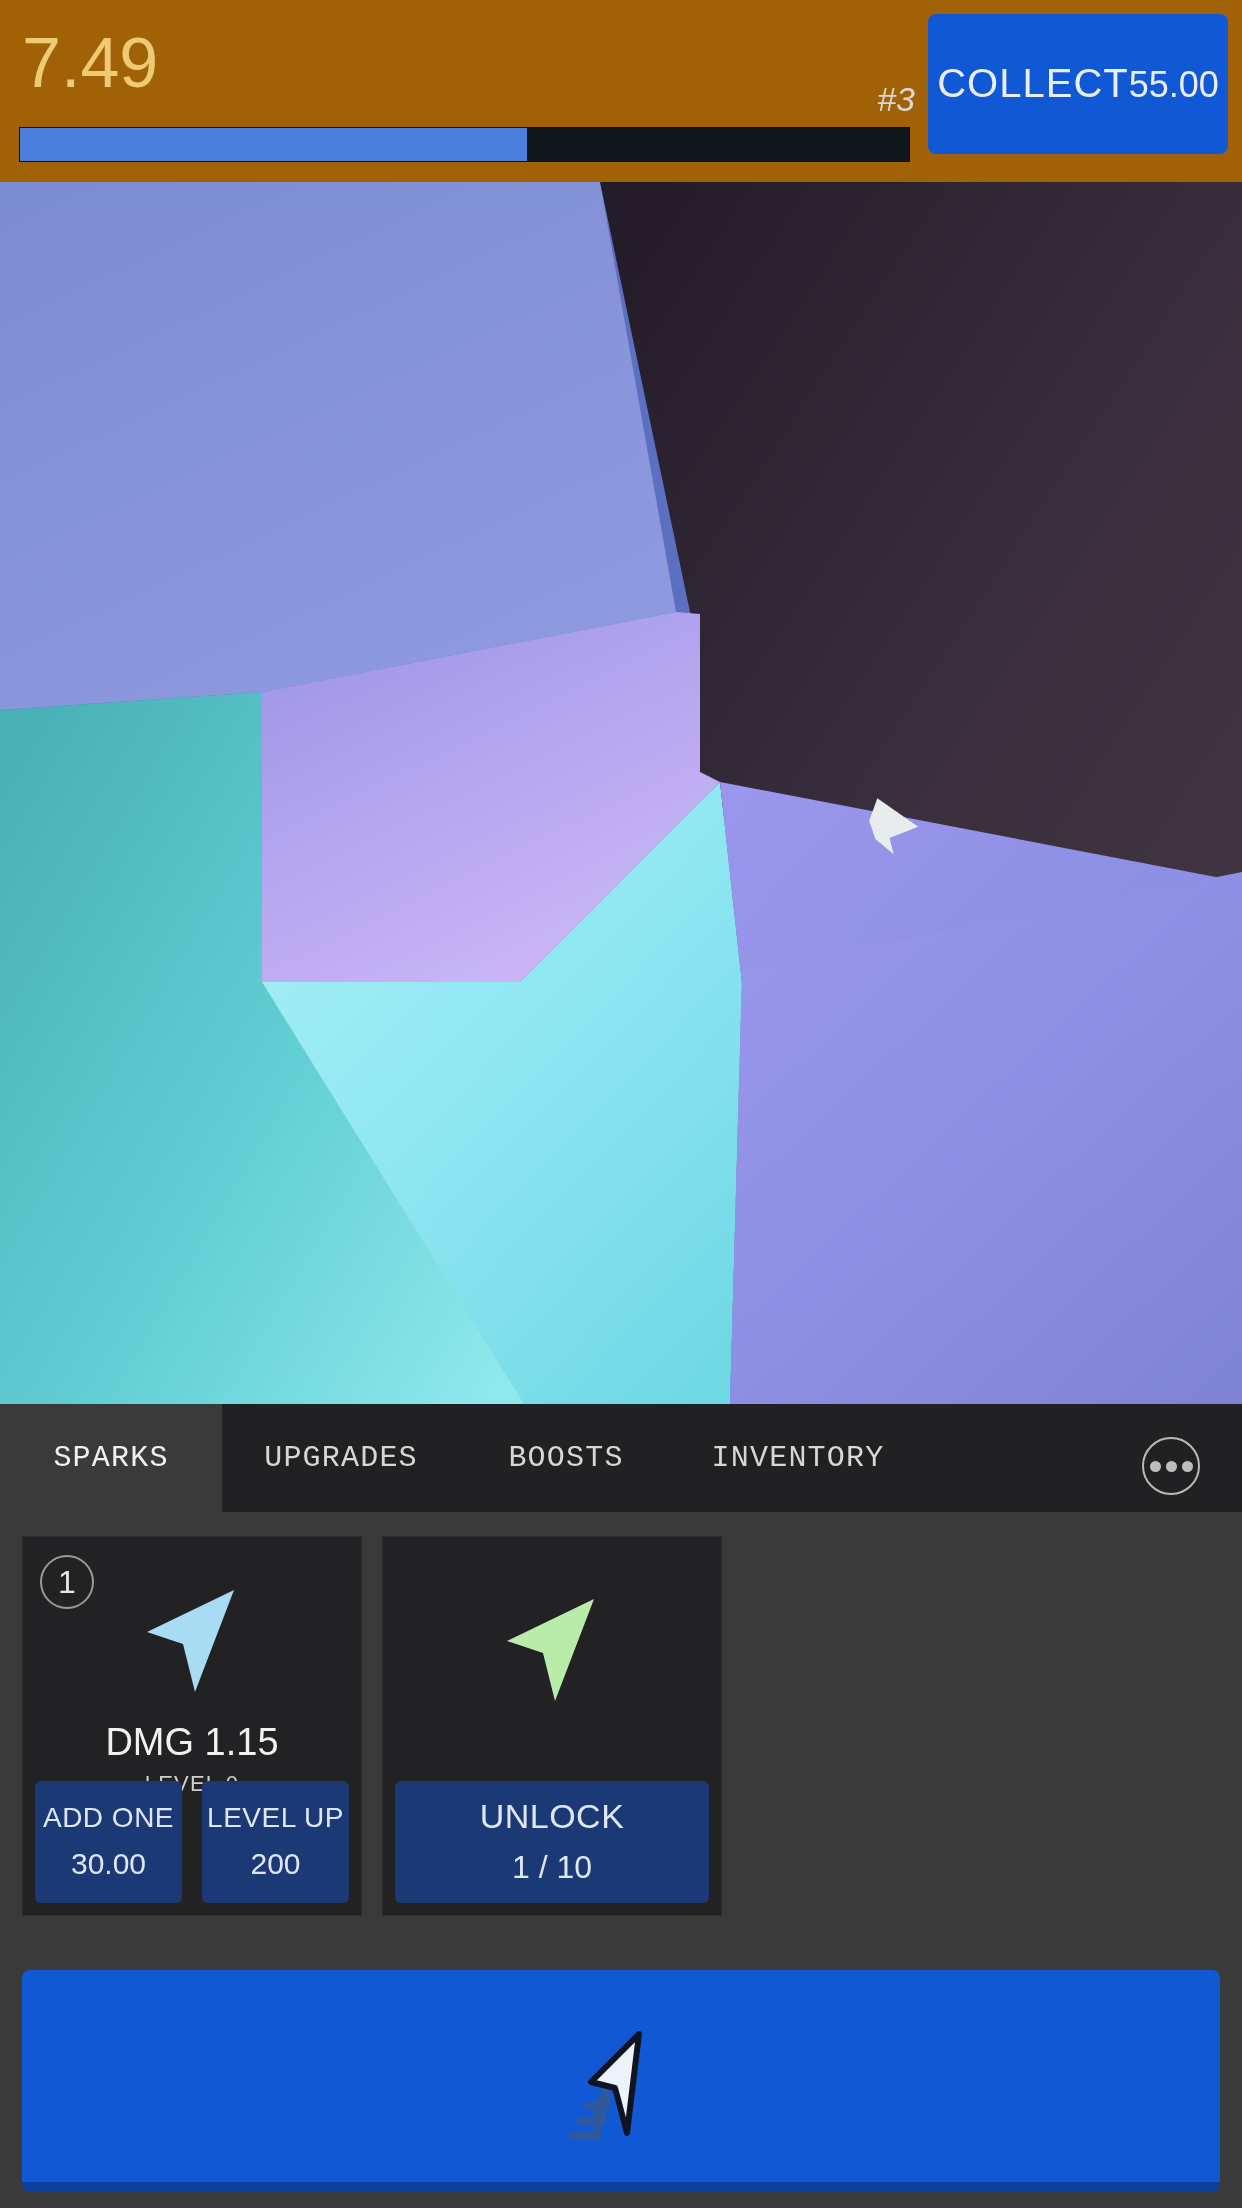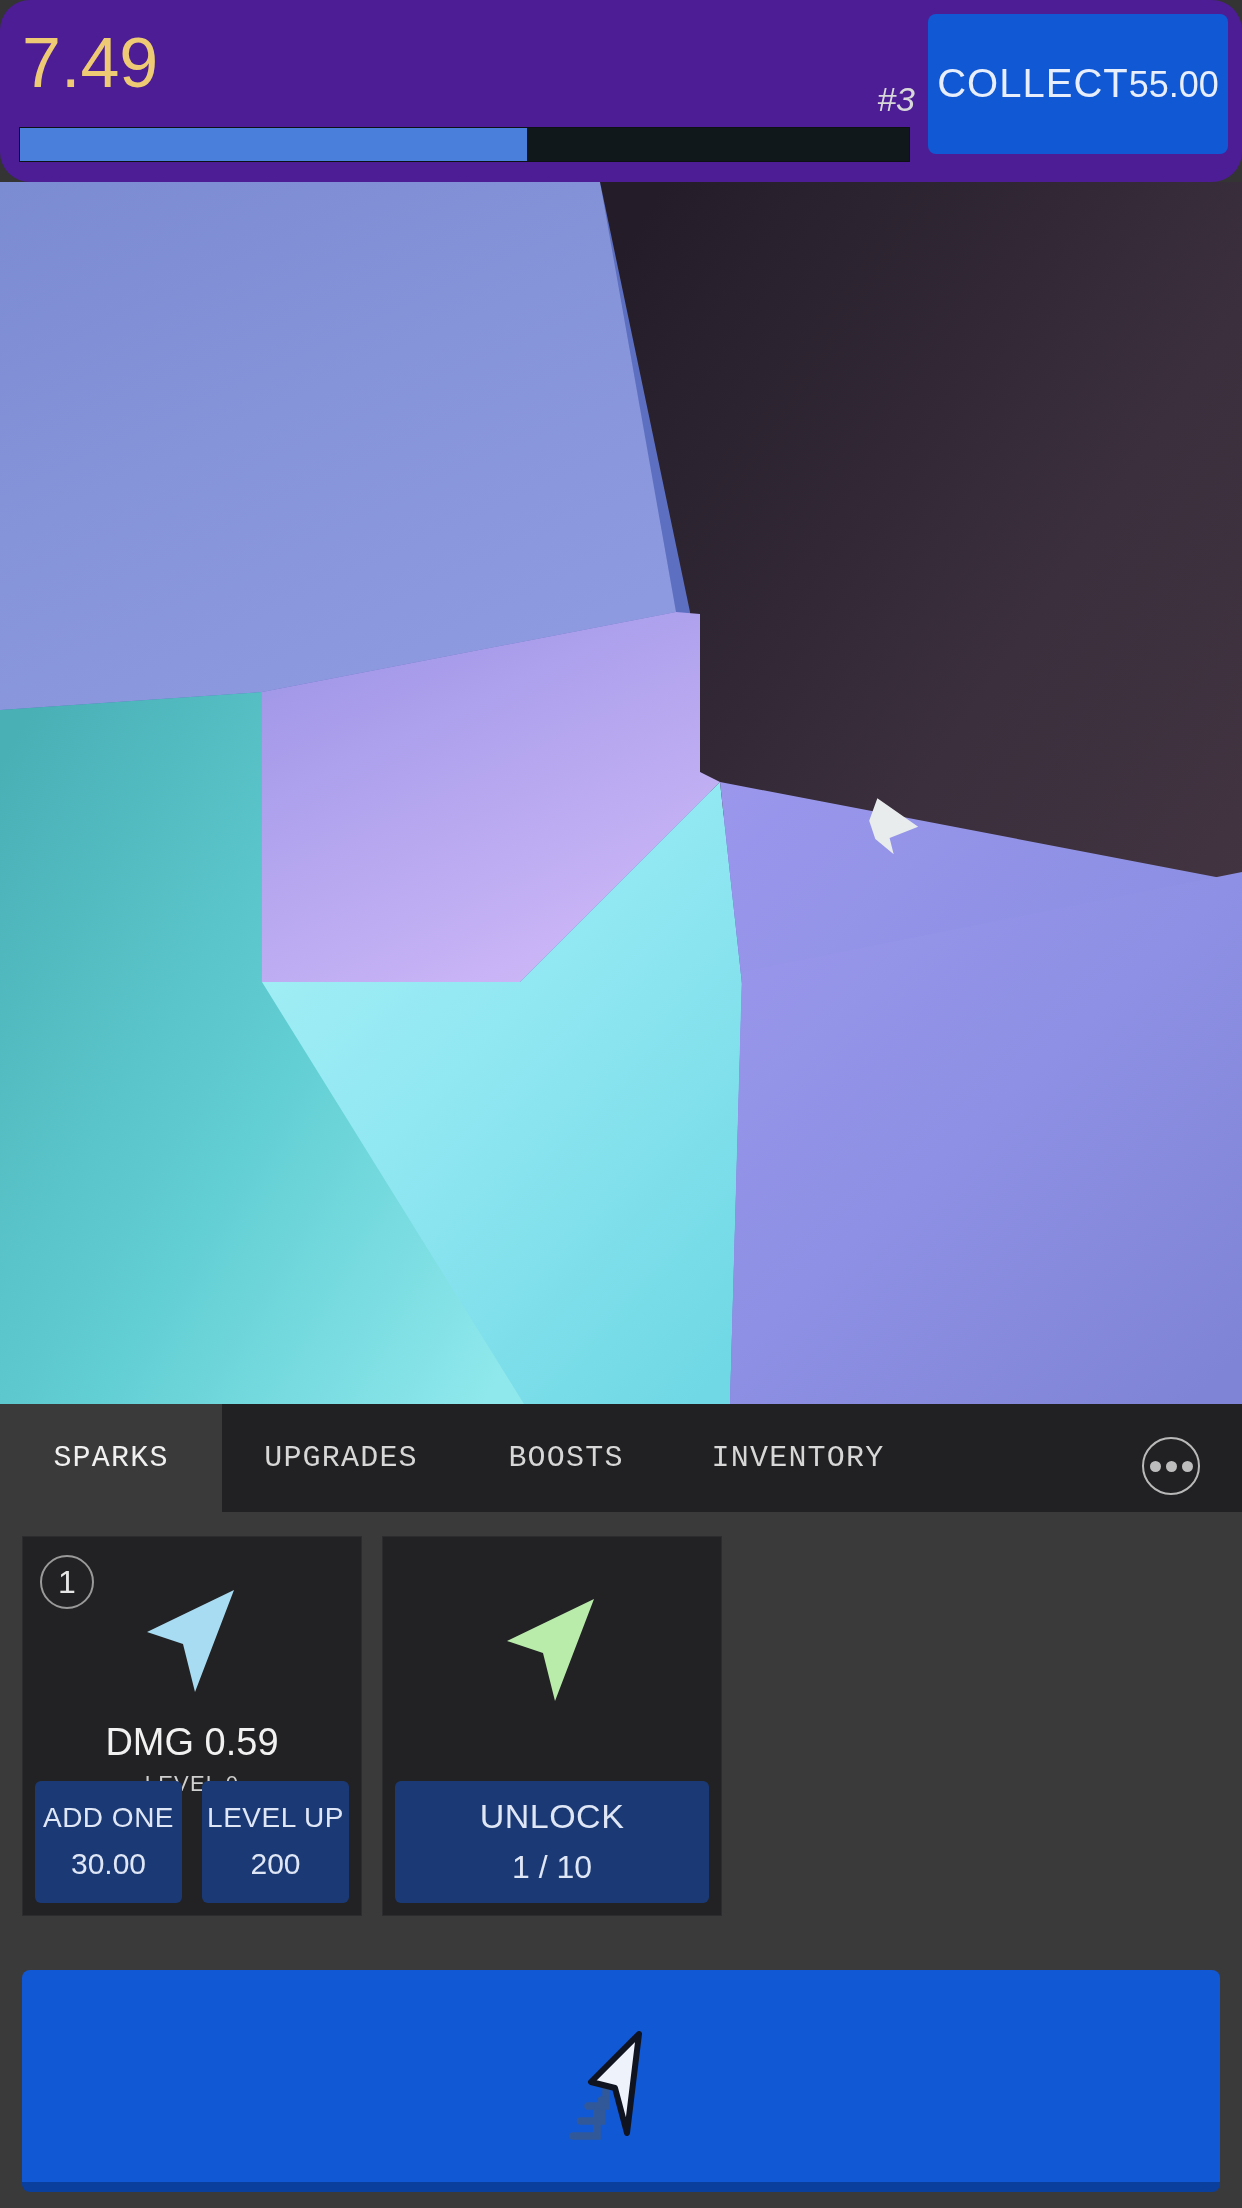--- a/index.html
+++ b/index.html
@@ -17,22 +17,21 @@
     height: 2208px;
     background: #343434;
   }
 
   
   .topbar {
     position: absolute;
     left: 0; top: 0;
     width: 1242px;
     height: 182px;
-    background: #4c1d95;
-    border-radius: 30px;
+    background: #a16207;
   }
 
   .score {
     position: absolute;
     left: 22px; top: 28px;
     font-size: 70px;
     font-weight: 400;
     color: #edca73;
     letter-spacing: 0px;
     line-height: 1;
@@ -359,21 +358,21 @@
   <div class="panel">
     <div class="cards-row">
 
       <div class="card">
         <div class="card-badge">1</div>
         <div class="card-art">
           <svg width="150" height="150" viewBox="0 0 100 100">
             <polygon points="78,18 20,46 44,54 52,86" fill="#a8dcf2"></polygon>
           </svg>
         </div>
-        <div class="card-title">DMG 0.59</div>
+        <div class="card-title">DMG 1.15</div>
         <div class="card-sub">LEVEL 0</div>
         <div class="card-actions">
           <div class="act-btn">
             <span class="a-label">ADD ONE</span>
             <span class="a-value">30.00</span>
           </div>
           <div class="act-btn">
             <span class="a-label">LEVEL UP</span>
             <span class="a-value">200</span>
           </div>

